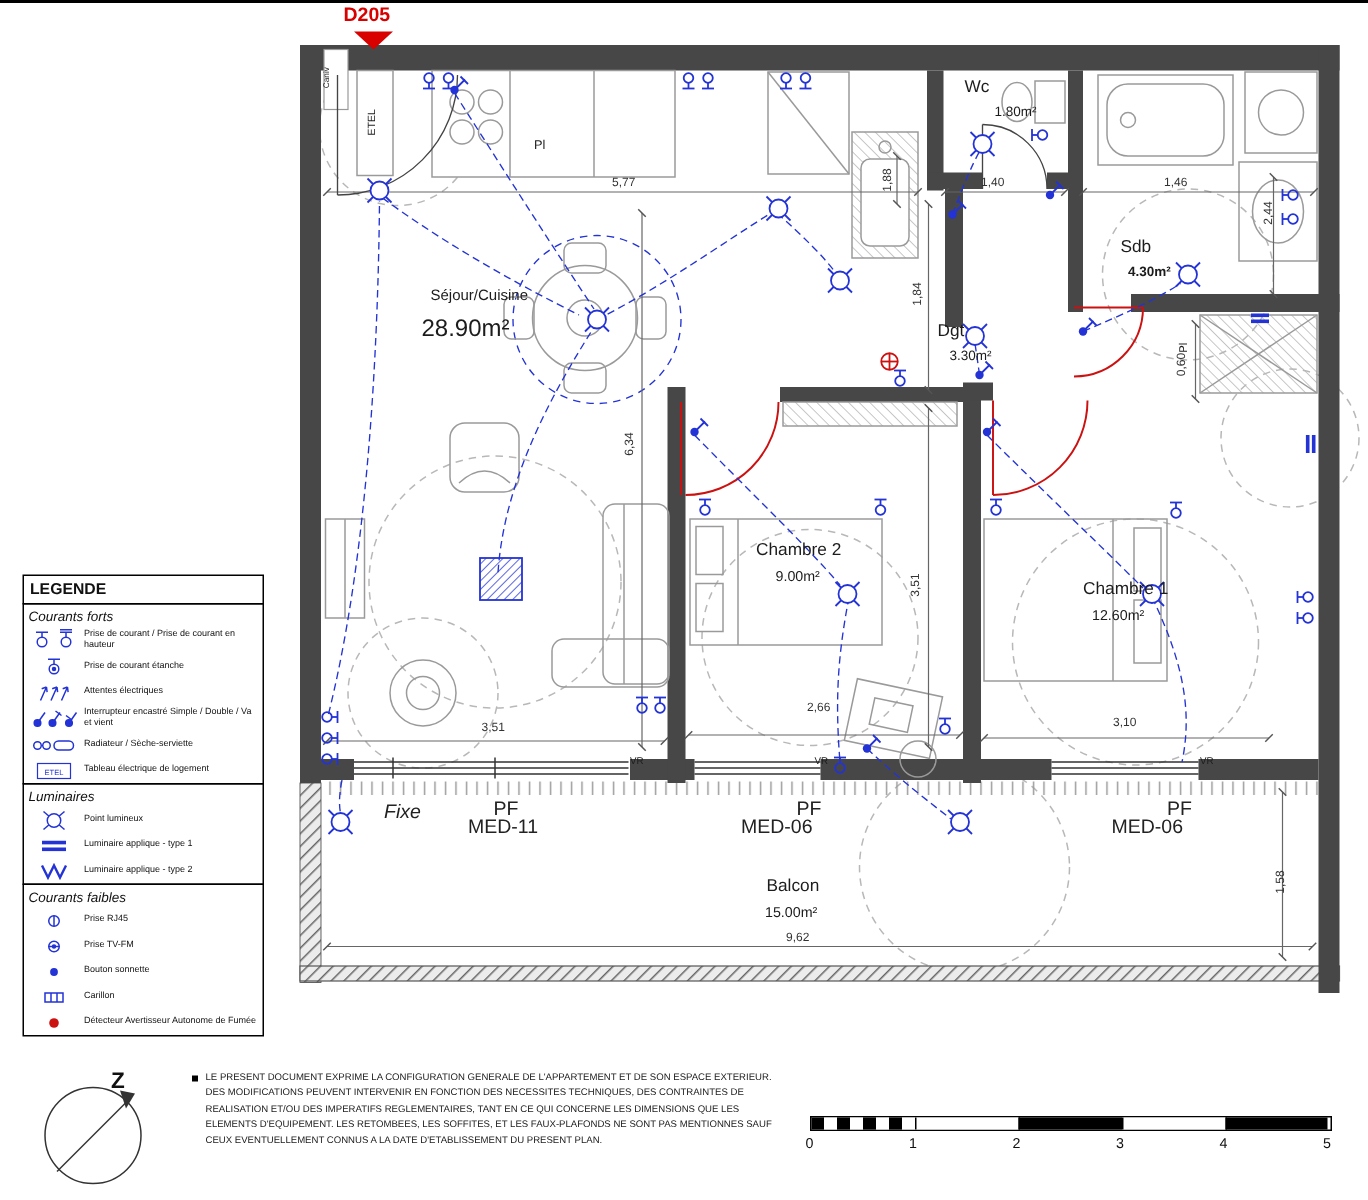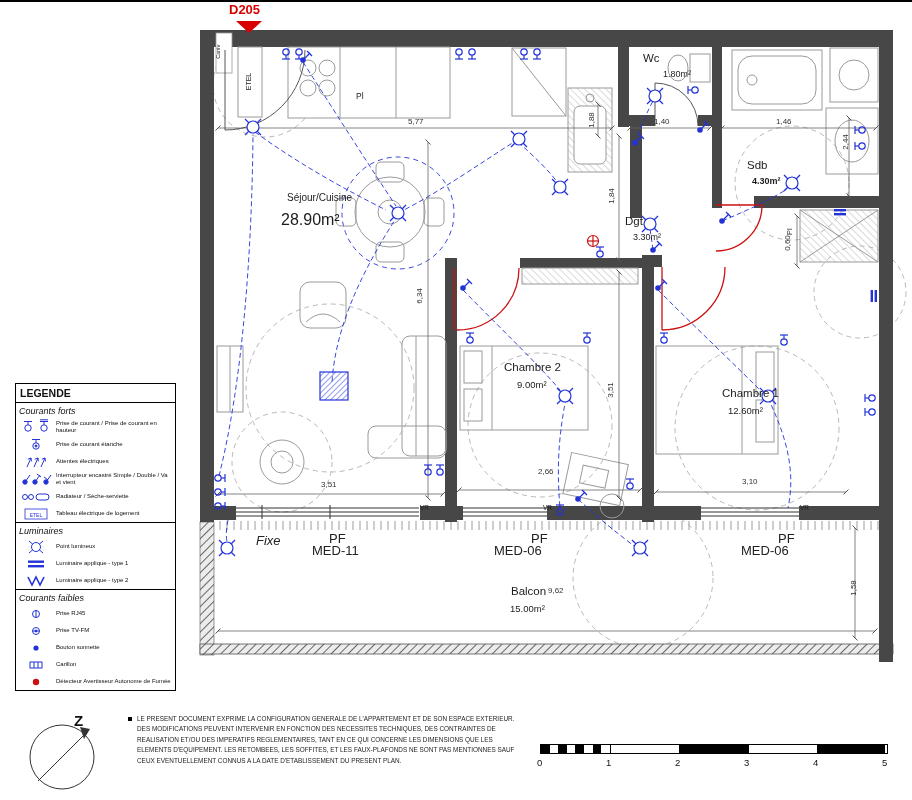--- a/index.html
+++ b/index.html
@@ -485,21 +485,21 @@
   <div class="lbl dim vert" style="left:838px;top:138px;">2,44</div>
   <div class="lbl dim vert" style="left:584px;top:116px;">1,88</div>
   <div class="lbl dim vert" style="left:604px;top:192px;">1,84</div>
   <div class="lbl dim vert" style="left:780px;top:239px;">0,60</div>
   <div class="lbl dim vert" style="left:412px;top:292px;">6,34</div>
   <div class="lbl dim vert" style="left:603px;top:386px;">3,51</div>
   <div class="lbl dim" style="left:321px;top:481px;">3,51</div>
   <div class="lbl dim" style="left:538px;top:468px;">2,66</div>
   <div class="lbl dim" style="left:742px;top:478px;">3,10</div>
   <div class="lbl dim vert" style="left:846px;top:584px;">1,58</div>
-  <div class="lbl dim" style="left:524px;top:587px;margin-left:24px;">9,62</div>
+  <div class="lbl dim" style="left:524px;top:621px;">9,62</div>
 
   <div class="lbl open-lbl" style="left:256px;top:534px;font-style:italic;">Fixe</div>
   <div class="lbl open-lbl" style="left:329px;top:532px;">PF</div>
   <div class="lbl open-lbl" style="left:312px;top:544px;">MED-11</div>
   <div class="lbl open-lbl" style="left:531px;top:532px;">PF</div>
   <div class="lbl open-lbl" style="left:494px;top:544px;">MED-06</div>
   <div class="lbl open-lbl" style="left:778px;top:532px;">PF</div>
   <div class="lbl open-lbl" style="left:741px;top:544px;">MED-06</div>
   <div class="lbl tiny" style="left:420px;top:505px;">VR</div>
   <div class="lbl tiny" style="left:543px;top:505px;">VR</div>

